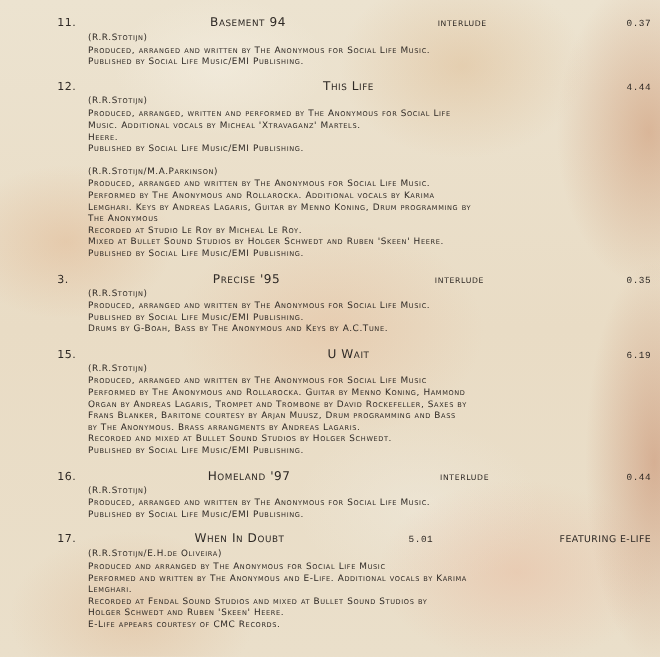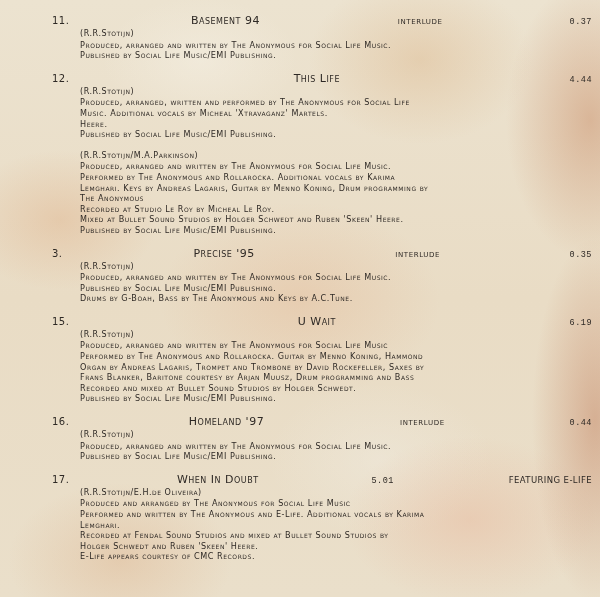--- a/index.html
+++ b/index.html
@@ -112,20 +112,21 @@
         <span class="track-num">15.</span>
         <span class="track-title">U Wait</span>
         <span class="track-time">6.19</span>
       </div>
       <div class="track-body">
         <div class="line writers">(R.R.Stotijn)</div>
         <div class="line">Produced, arranged and written by The Anonymous for Social Life Music</div>
         <div class="line">Performed by The Anonymous and Rollarocka. Guitar by Menno Koning, Hammond</div>
         <div class="line">Organ by Andreas Lagaris, Trompet and Trombone by David Rockefeller, Saxes by</div>
         <div class="line">Frans Blanker, Baritone courtesy by Arjan Muusz, Drum programming and Bass</div>
+        <div class="line">by The Anonymous. Brass arrangments by Andreas Lagaris.</div>
         <div class="line">Recorded and mixed at Bullet Sound Studios by Holger Schwedt.</div>
         <div class="line">Published by Social Life Music/EMI Publishing.</div>
       </div>
     </div>
     <div class="track">
       <div class="track-head">
         <span class="track-num">16.</span>
         <span class="track-title">Homeland '97</span>
         <span class="track-tag">interlude</span>
         <span class="track-time">0.44</span>

